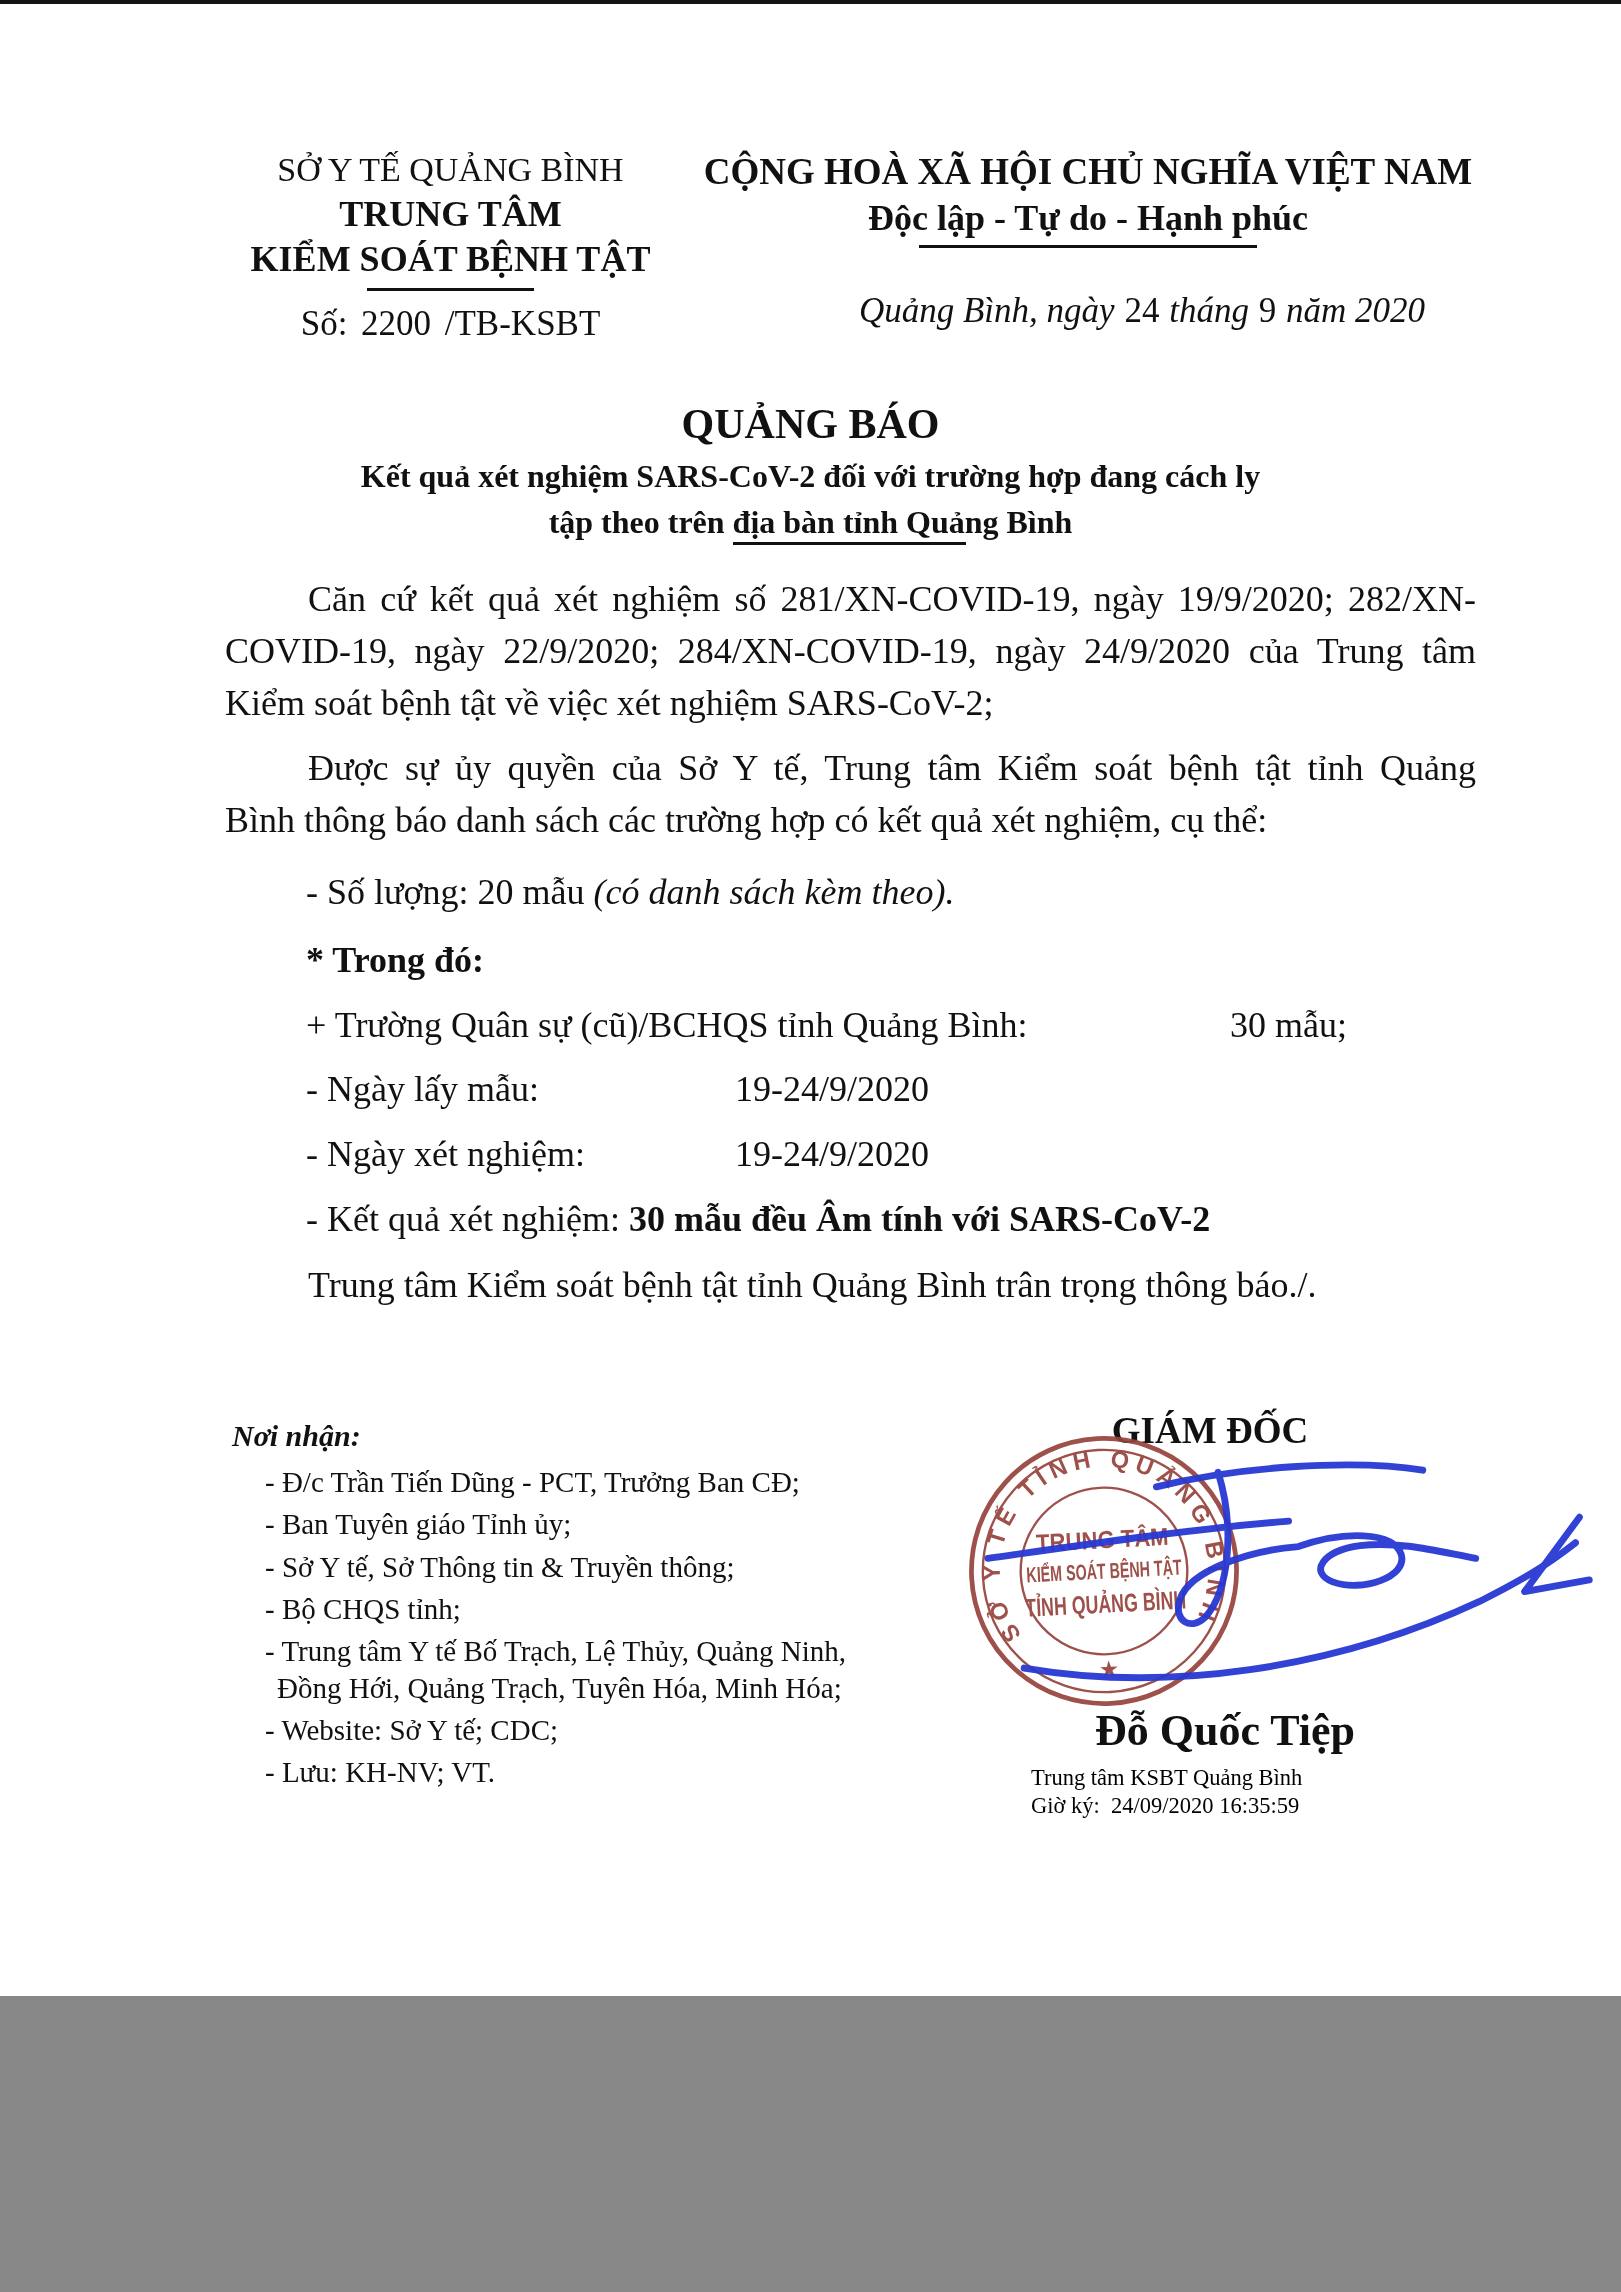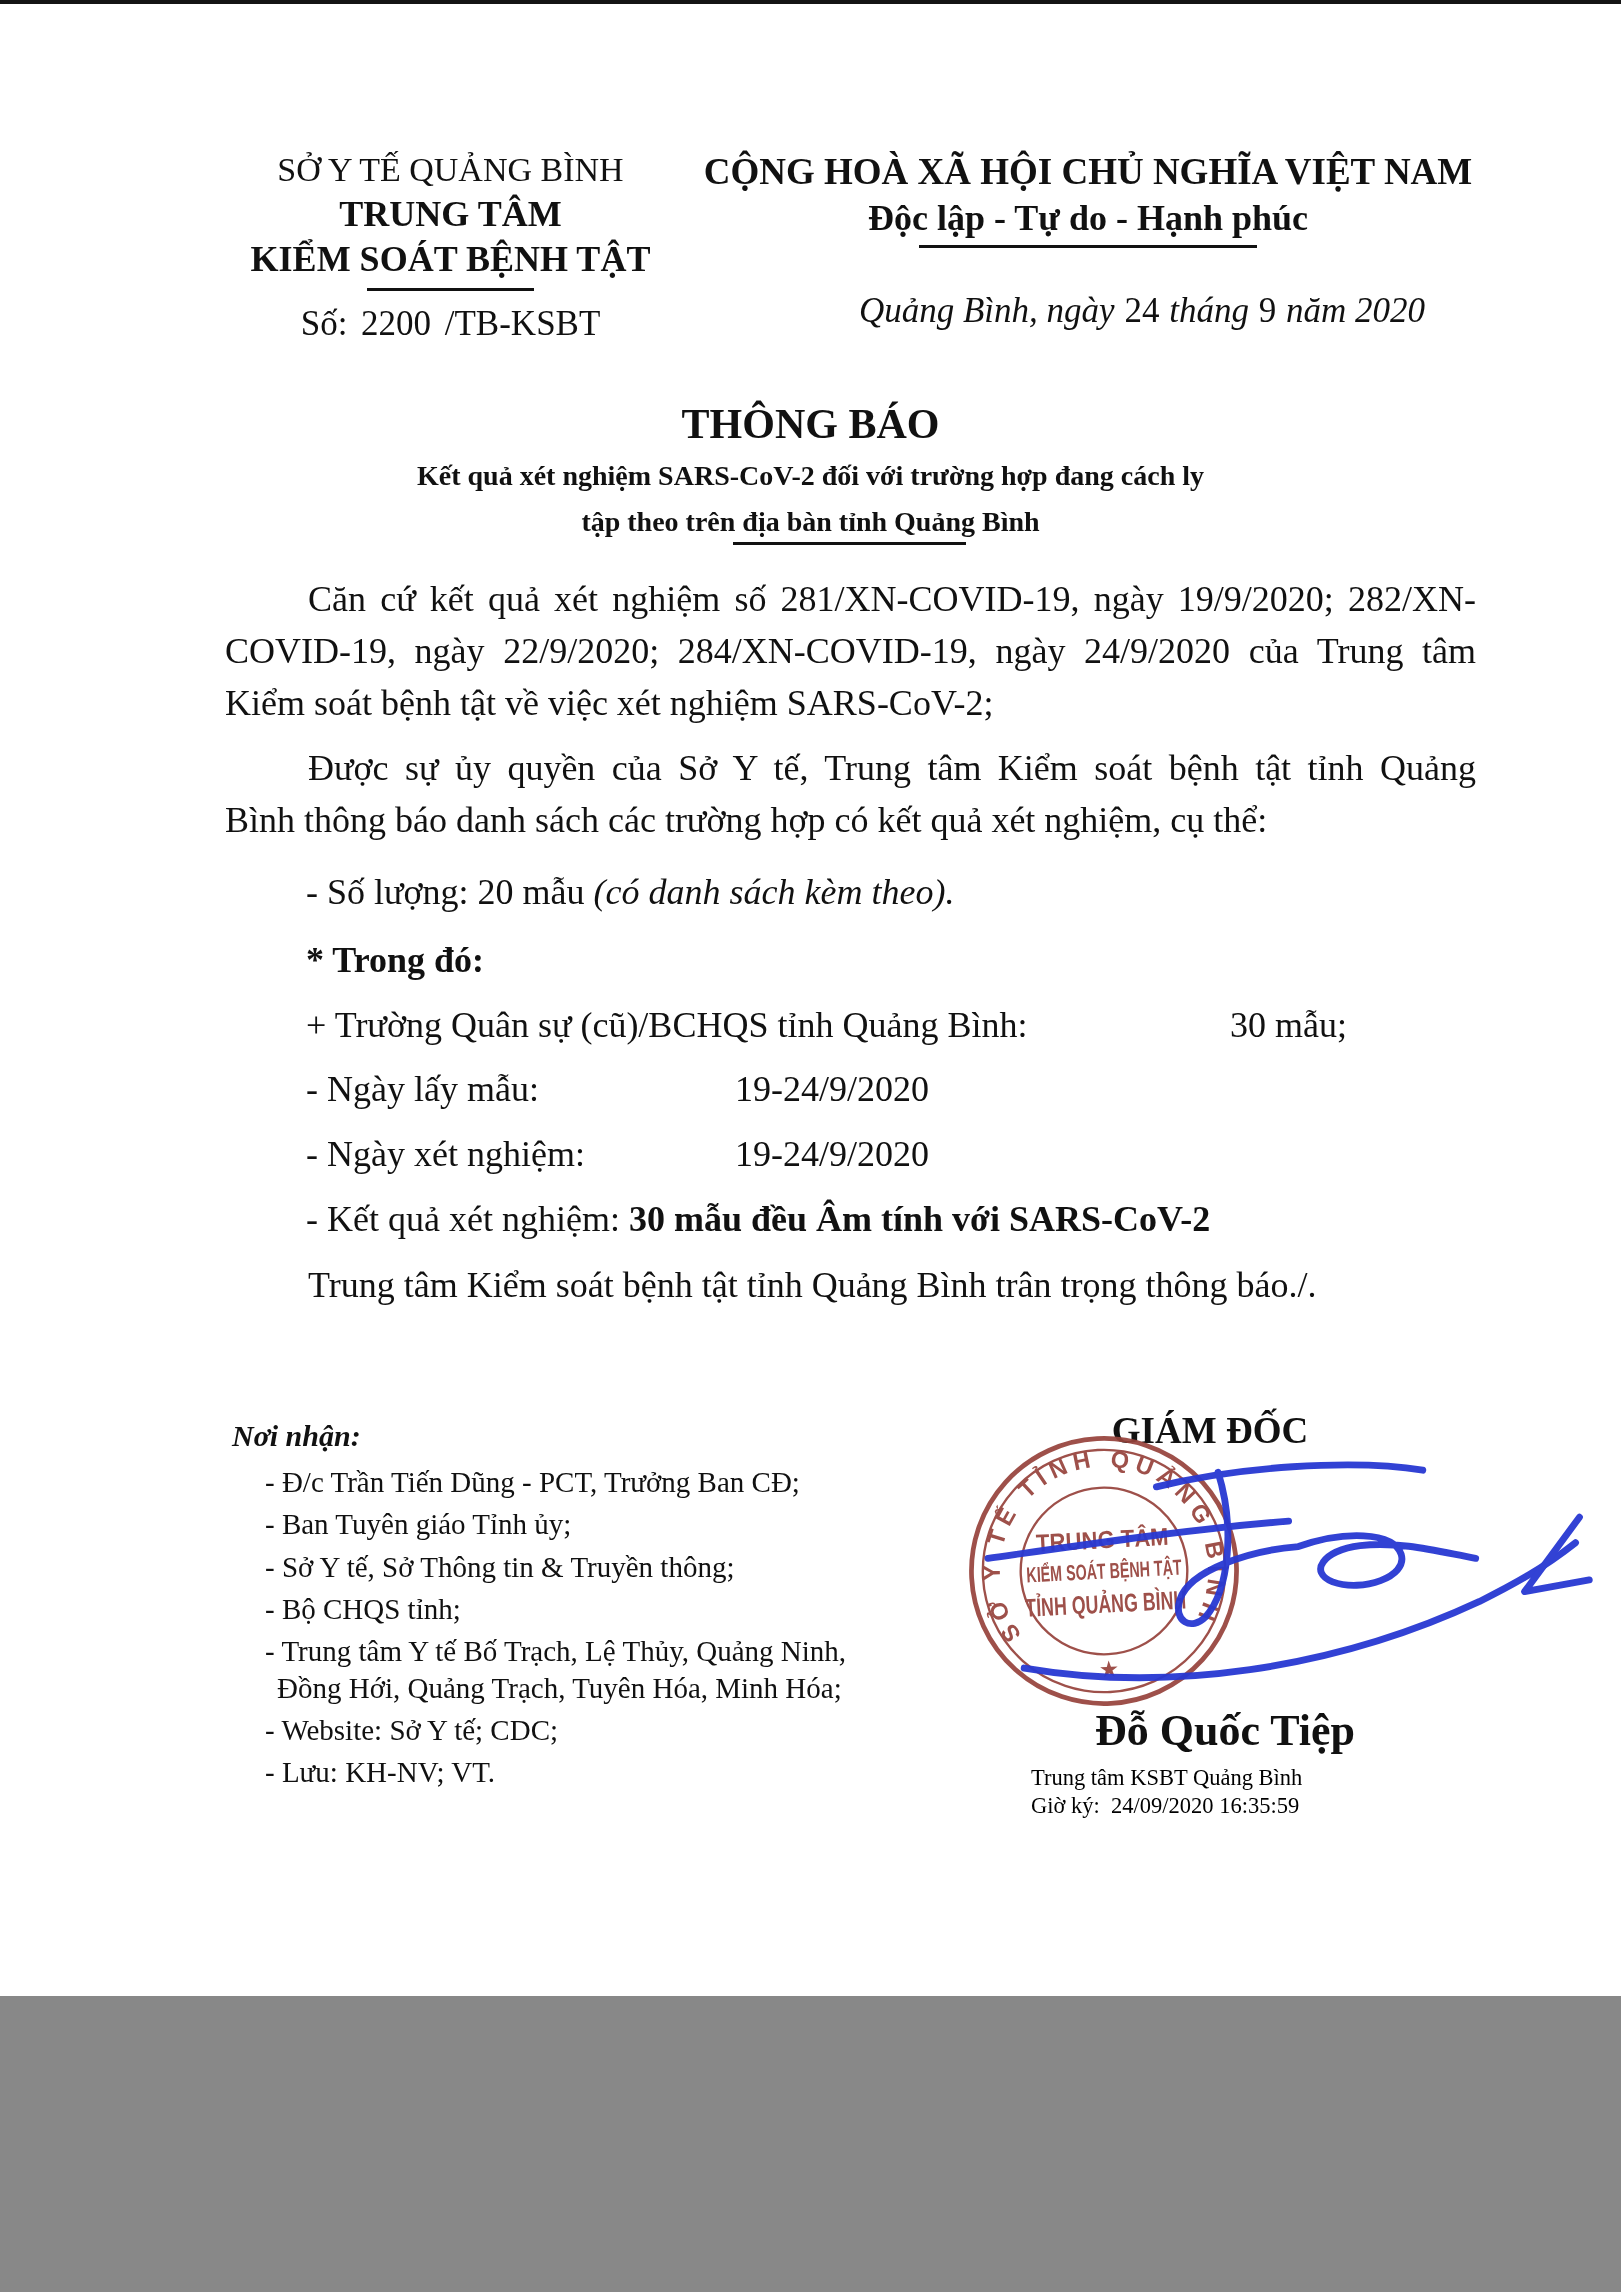--- a/index.html
+++ b/index.html
@@ -18,21 +18,21 @@
   .so-line{font-size:35px;}
   .so-line .num{margin:0 13.7px;}
   .hdr-right{left:686px;top:147px;width:804px;text-align:center;}
   .hr1{font-size:37px;font-weight:bold;line-height:49px;}
   .hr2{font-size:36px;font-weight:bold;line-height:45px;}
   .rule2{width:338px;height:2.9px;background:#111;margin:3.9px auto 0 auto;}
   .dateline{font-size:35px;font-style:italic;margin-top:43px;margin-left:108px;}
   .dateline .up{font-style:normal;margin:0 9.8px;}
   
   .doc-title{left:0;top:400px;width:1621px;text-align:center;font-size:42px;font-weight:bold;}
-  .doc-sub{left:0;top:453px;width:1621px;text-align:center;font-size:28px;font-weight:bold;line-height:46px;}
+  .doc-sub{left:0;top:453px;width:1621px;text-align:center;font-size:32px;font-weight:bold;line-height:46px;}
   .sub-rule{left:733px;top:542px;width:233px;height:2.9px;background:#111;}
   
   .p{left:225px;width:1251px;font-size:36px;line-height:52px;position:absolute;}
   .jl{text-align:justify;text-align-last:justify;}
   .ind{text-indent:83px;}
   .pad{padding-left:81px;}
   .it{font-style:italic;}
   .val{position:absolute;top:0;}
   .v520{left:510px;}
   .v1025{left:1005px;}
@@ -62,21 +62,21 @@
     <div class="so-line"><span>Số:</span><span class="num">2200</span><span>/TB-KSBT</span></div>
   </div>
 
   <div class="abs hdr-right">
     <div class="hr1">CỘNG HOÀ XÃ HỘI CHỦ NGHĨA VIỆT NAM</div>
     <div class="hr2">Độc lập - Tự do - Hạnh phúc</div>
     <div class="rule2"></div>
     <div class="dateline"><span>Quảng Bình, ngày</span><span class="up">24</span><span>tháng</span><span class="up">9</span><span>năm 2020</span></div>
   </div>
 
-  <div class="abs doc-title">THÔNG BÁO</div>
+  <div class="abs doc-title">QUẢNG BÁO</div>
   <div class="abs doc-sub">
     <div>Kết quả xét nghiệm SARS-CoV-2 đối với trường hợp đang cách ly</div>
     <div>tập theo trên địa bàn tỉnh Quảng Bình</div>
   </div>
   <div class="abs sub-rule"></div>
 
   <div class="p" style="top:573px;">
     <div class="jl ind">Căn cứ kết quả xét nghiệm số 281/XN-COVID-19, ngày 19/9/2020; 282/XN-</div>
     <div class="jl">COVID-19, ngày 22/9/2020; 284/XN-COVID-19, ngày 24/9/2020 của Trung tâm</div>
     <div>Kiểm soát bệnh tật về việc xét nghiệm SARS-CoV-2;</div>

